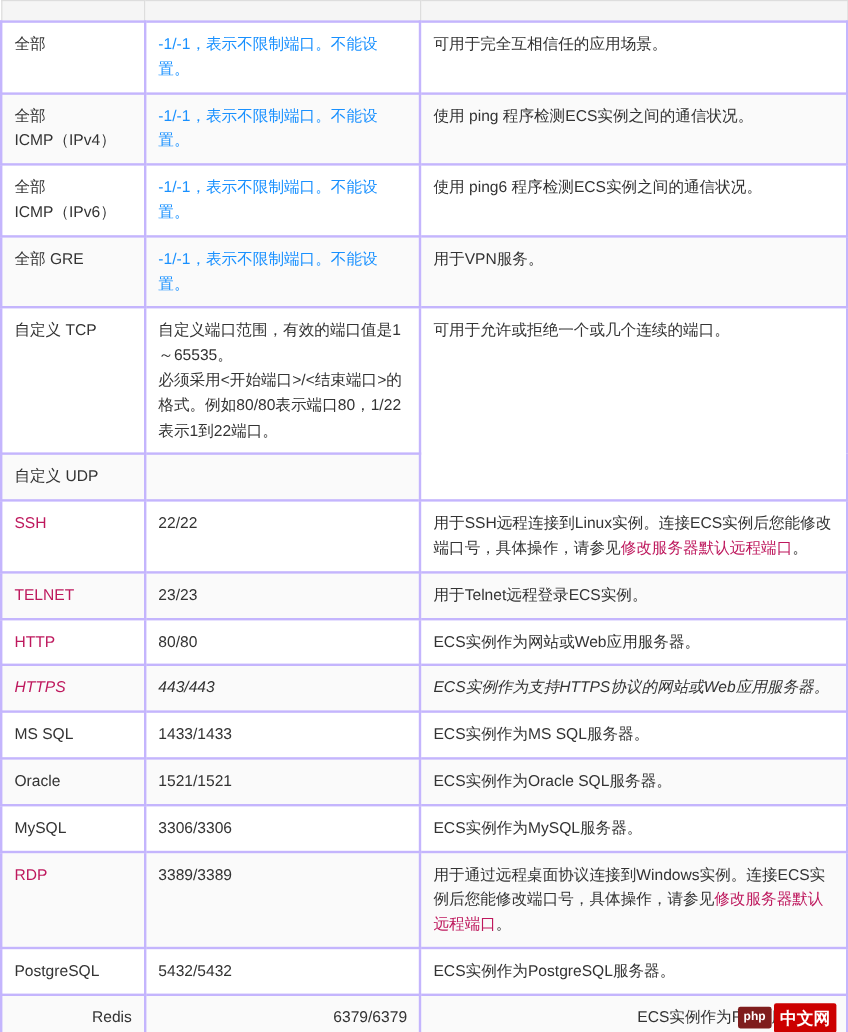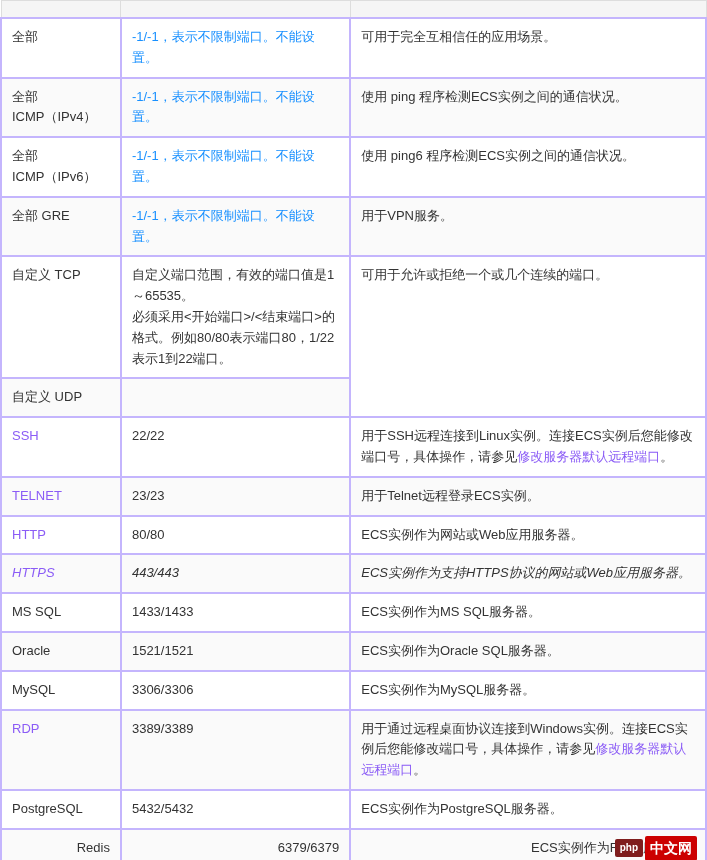--- a/index.html
+++ b/index.html
@@ -25,21 +25,21 @@
     tbody td {
       border: 2px solid #c4b5fd;
       padding: 8px 10px;
       vertical-align: top;
       line-height: 1.6;
     }
     tbody tr:nth-child(even) {
       background: #fafafa;
     }
     .link-blue {
-      color: #8b5cf6;
+      color: #be185d;
       text-decoration: none;
     }
     .text-blue {
       color: #1890ff;
     }
     .col-protocol {
       width: 120px;
       white-space: nowrap;
     }
     .col-port {

